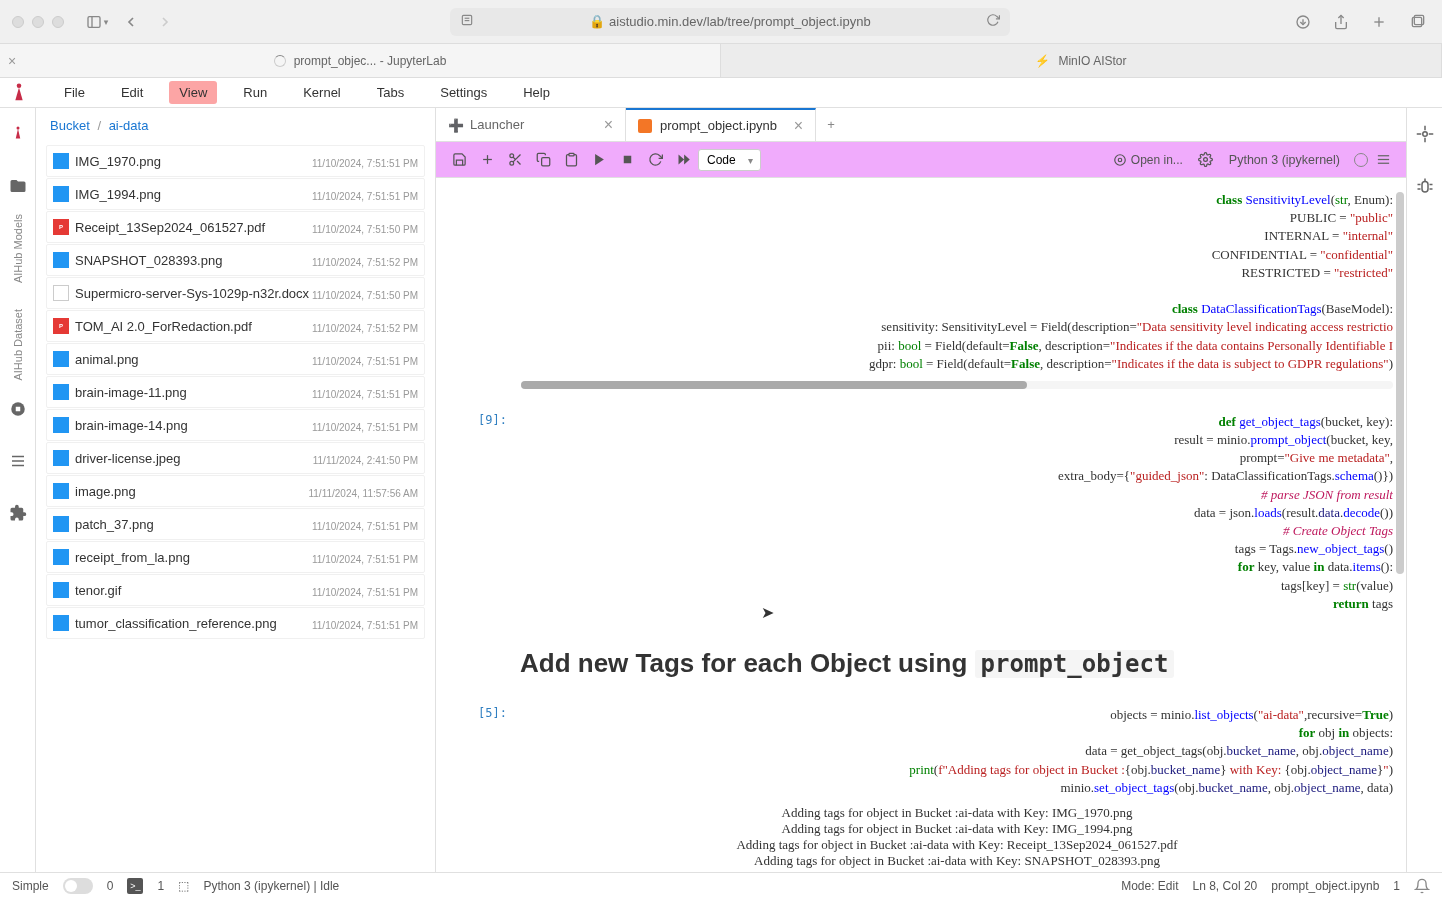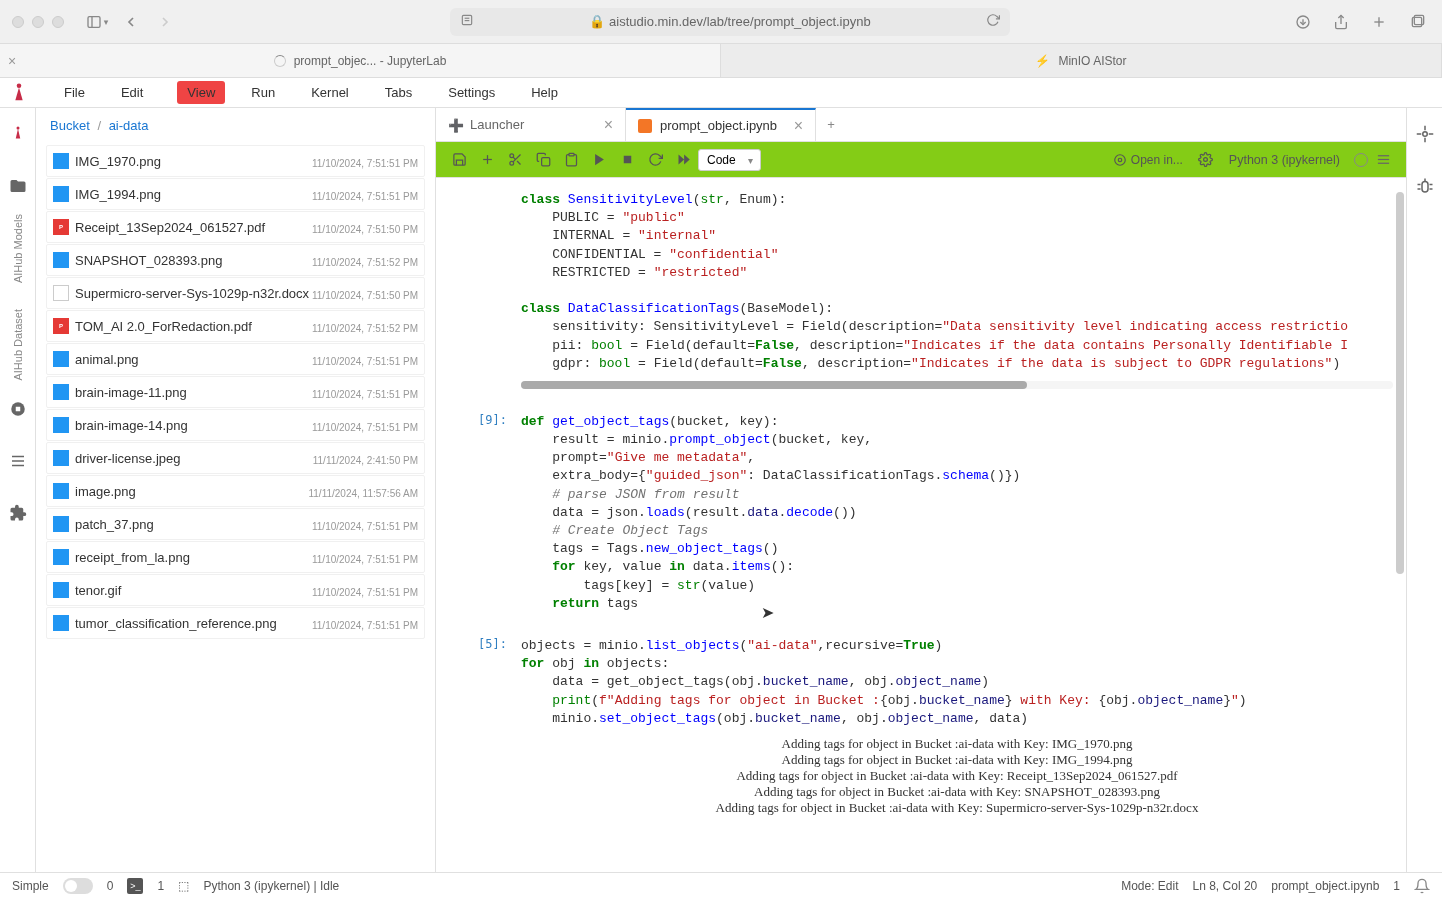--- a/index.html
+++ b/index.html
@@ -21,21 +21,21 @@
 .window-tabs { height: 34px; background: #ececec; display: flex; align-items: stretch; border-bottom: 1px solid #ddd; }
 .window-tab { flex: 1; display: flex; align-items: center; justify-content: center; gap: 8px; font-size: 12px; color: #666; border-right: 1px solid #ddd; position: relative; }
 .window-tab.active { background: #f5f5f5; }
 .window-tab .close-tab { position: absolute; left: 8px; color: #999; font-size: 14px; }
 .loading-spinner { width: 12px; height: 12px; border: 1.5px solid #ccc; border-top-color: #888; border-radius: 50%; }
 
 
 .menubar { height: 30px; background: #fff; display: flex; align-items: center; padding: 0 8px; border-bottom: 1px solid #e0e0e0; gap: 16px; }
 .jupyter-logo { width: 22px; height: 22px; margin-right: 8px; }
 .menu-item { padding: 4px 10px; cursor: pointer; border-radius: 3px; }
-.menu-item.highlighted { background: #ef4444; margin-left: 8px; }
+.menu-item.highlighted { background: #fca5a5; }
 
 
 .main-layout { display: flex; height: calc(898px - 44px - 34px - 30px - 26px); background: #fff; }
 
 
 .left-rail { width: 36px; background: #fff; border-right: 1px solid #e0e0e0; display: flex; flex-direction: column; align-items: center; padding-top: 12px; gap: 2px; }
 .rail-icon { width: 28px; height: 28px; display: flex; align-items: center; justify-content: center; color: #666; cursor: pointer; border-radius: 3px; }
 .rail-icon svg { width: 18px; height: 18px; }
 .rail-vertical-text { writing-mode: vertical-rl; transform: rotate(180deg); font-size: 11px; color: #888; padding: 12px 0; cursor: pointer; }
 .rail-spacer { flex: 1; }
@@ -57,48 +57,48 @@
 
 .notebook-area { flex: 1; display: flex; flex-direction: column; min-width: 0; }
 .notebook-tabs { height: 34px; display: flex; align-items: stretch; border-bottom: 1px solid #e0e0e0; background: #fff; }
 .nb-tab { display: flex; align-items: center; padding: 0 12px; gap: 8px; border-right: 1px solid #e0e0e0; cursor: pointer; font-size: 13px; color: #666; min-width: 190px; }
 .nb-tab.active { border-top: 2px solid #1976d2; background: #fff; color: #333; }
 .nb-tab .tab-icon { width: 14px; height: 14px; }
 .nb-tab .tab-close { margin-left: auto; color: #999; cursor: pointer; font-size: 16px; }
 .nb-tab-add { width: 30px; display: flex; align-items: center; justify-content: center; color: #888; cursor: pointer; }
 
 
-.nb-toolbar { height: 36px; display: flex; align-items: center; padding: 0 10px; gap: 2px; border-bottom: 1px solid #e0e0e0; background: #84cc16; }
+.nb-toolbar { height: 36px; display: flex; align-items: center; padding: 0 10px; gap: 2px; border-bottom: 1px solid #e0e0e0; background: #f0abfc; }
 .tb-btn { width: 26px; height: 26px; display: flex; align-items: center; justify-content: center; color: #555; cursor: pointer; border-radius: 3px; }
 .tb-btn svg { width: 15px; height: 15px; }
 .tb-select { padding: 3px 24px 3px 8px; border: 1px solid #ccc; border-radius: 3px; background: #fff; font-size: 12px; appearance: none; position: relative; }
 .tb-select-wrap { position: relative; display: inline-block; }
 .tb-select-wrap::after { content: '▾'; position: absolute; right: 8px; top: 50%; transform: translateY(-50%); pointer-events: none; color: #888; font-size: 10px; }
 .tb-spacer { flex: 1; }
 .tb-open-in { padding: 4px 8px; font-size: 12px; color: #555; cursor: pointer; display: flex; align-items: center; gap: 4px; }
 .tb-kernel { font-size: 12.5px; color: #555; padding: 0 8px; cursor: pointer; }
 .tb-kernel-status { width: 14px; height: 14px; border: 1.5px solid #888; border-radius: 50%; margin-left: 4px; }
 .tb-menu { color: #666; cursor: pointer; }
 
 
 .notebook-content { flex: 1; overflow-y: auto; background: #fff; position: relative; }
 .cell { display: flex; margin: 2px 0; }
 .cell-prompt { width: 80px; text-align: right; padding: 4px 10px 0 0; font-family: Menlo, Monaco, monospace; font-size: 12px; color: #307fc1; flex-shrink: 0; }
 .cell-body { flex: 1; padding: 4px 12px 4px 4px; min-width: 0; }
-.code-area { font-family: Liberation Mono, monospace; font-size: 13px; line-height: 1.4; white-space: pre; overflow-x: hidden; position: relative; }
+.code-area { font-family: Liberation Serif, serif; font-size: 13px; line-height: 1.4; white-space: pre; overflow-x: hidden; position: relative; text-align: right; }
 .code-cell-wrap { border: 1px solid transparent; padding: 6px 0; }
 .code-scrollbar { height: 8px; background: #f5f5f5; border-radius: 4px; margin-top: 8px; position: relative; }
 .code-scrollbar-thumb { position: absolute; left: 0; width: 58%; height: 100%; background: #aaa; border-radius: 4px; }
 
 
 .kw { color: #008000; font-weight: bold; }
 .cls { color: #0000ff; }
 .str { color: #ba2121; }
 .fn { color: #0000ff; }
-.cmt { color: #737373; font-style: italic; }
+.cmt { color: #be185d; font-style: italic; }
 .bool { color: #008000; font-weight: bold; }
 .att { color: #19177c; }
 .builtin { color: #008000; }
 
 
 .md-heading { font-size: 26px; font-weight: 600; padding: 18px 0 10px; color: #333; }
 .md-heading code { font-family: Menlo, Monaco, monospace; background: #f5f5f5; padding: 0 6px; border-radius: 3px; font-size: 24px; }
 
 
 .output-text { font-family: Liberation Serif, serif; font-size: 13px; white-space: pre; padding-top: 8px; text-align: center; }
@@ -481,20 +481,26 @@
     <span class="cmt"># Create Object Tags</span>
     tags = Tags.<span class="fn">new_object_tags</span>()
     <span class="kw">for</span> key, value <span class="kw">in</span> data.<span class="fn">items</span>():
         tags[key] = <span class="builtin">str</span>(value)
     <span class="kw">return</span> tags</div>
         </div>
       </div>
 
       <div class="cursor-pointer" style="top:425px; left:325px;">➤</div>
 
+      <div class="cell">
+        <div class="cell-prompt"></div>
+        <div class="cell-body">
+          <div class="md-heading">Add new Tags for each Object using <code>prompt_object</code></div>
+        </div>
+      </div>
 
       <div class="cell code-cell-wrap">
         <div class="cell-prompt">[5]:</div>
         <div class="cell-body">
           <div class="code-area">objects = minio.<span class="fn">list_objects</span>(<span class="str">"ai-data"</span>,recursive=<span class="bool">True</span>)
 <span class="kw">for</span> obj <span class="kw">in</span> objects:
     data = get_object_tags(obj.<span class="att">bucket_name</span>, obj.<span class="att">object_name</span>)
     <span class="builtin">print</span>(<span class="str">f"Adding tags for object in Bucket :</span>{obj.<span class="att">bucket_name</span>}<span class="str"> with Key: </span>{obj.<span class="att">object_name</span>}<span class="str">"</span>)
     minio.<span class="fn">set_object_tags</span>(obj.<span class="att">bucket_name</span>, obj.<span class="att">object_name</span>, data)</div>
           <div class="output-text">Adding tags for object in Bucket :ai-data with Key: IMG_1970.png

